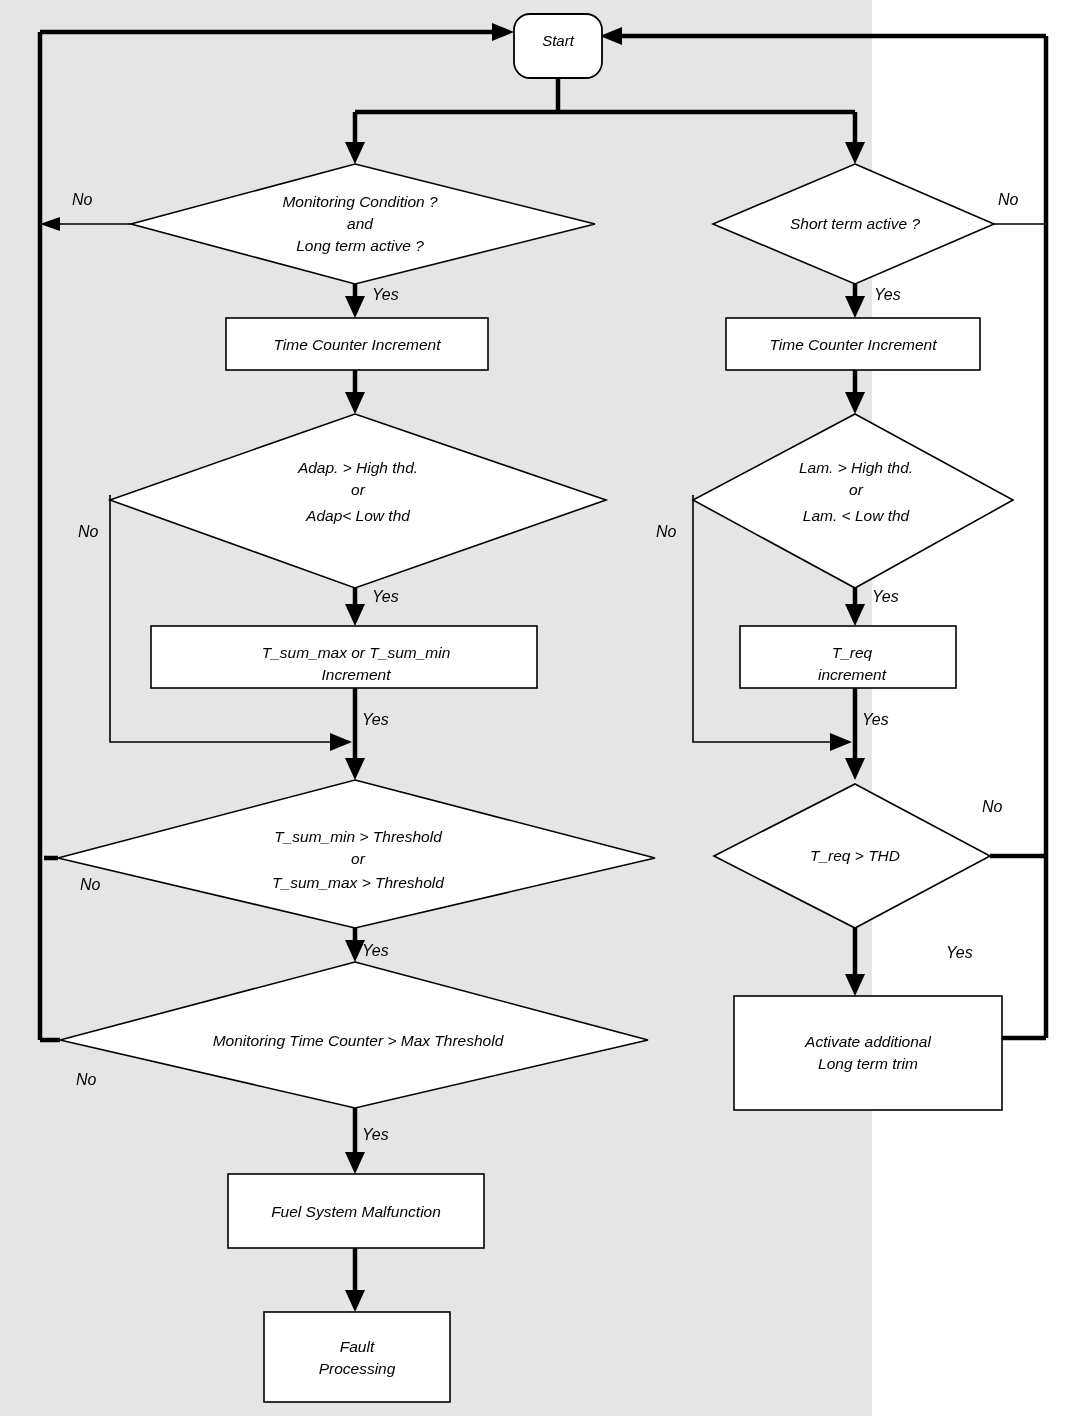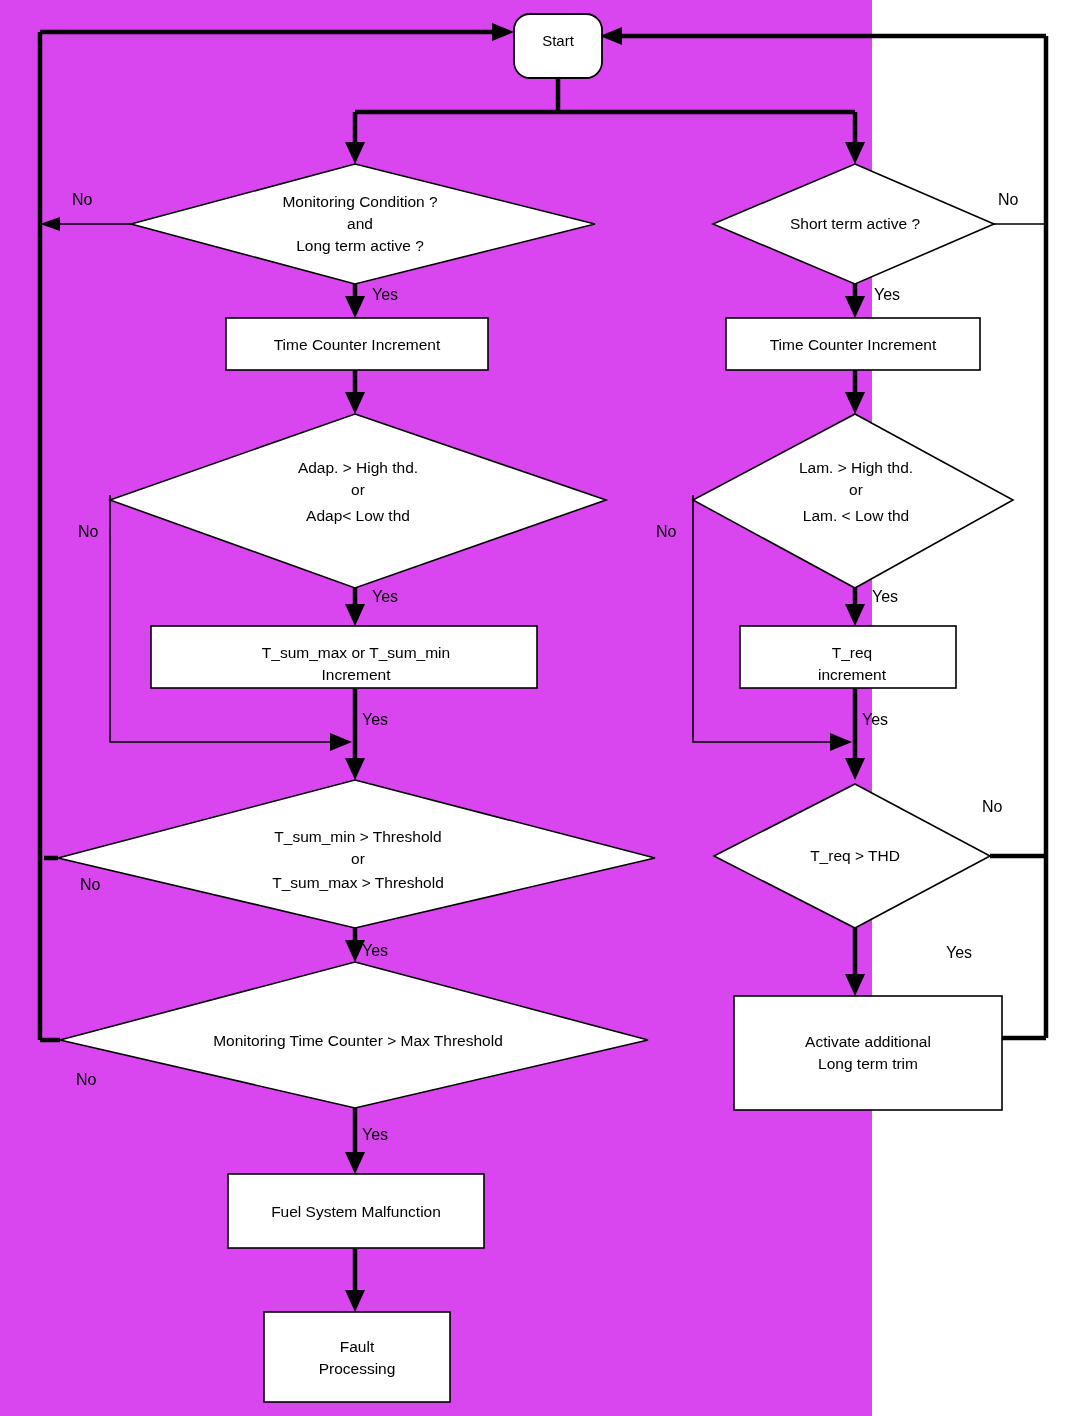--- a/index.html
+++ b/index.html
@@ -4,22 +4,23 @@
 <style>
   html, body {
     margin: 0;
     padding: 0;
     background: #ffffff;
   }
   #page {
     position: relative;
     width: 872px;
     height: 1416px;
-    background: #d946ef;
+    background: #e5e5e5;
     font-family: "Liberation Sans", sans-serif;
+    font-style: italic;
   }
   svg#flow {
     display: block;
     width: 1088px;
     height: 1416px;
   }
   .shape {
     fill: #ffffff;
     stroke: #000000;
     stroke-width: 1.6;

